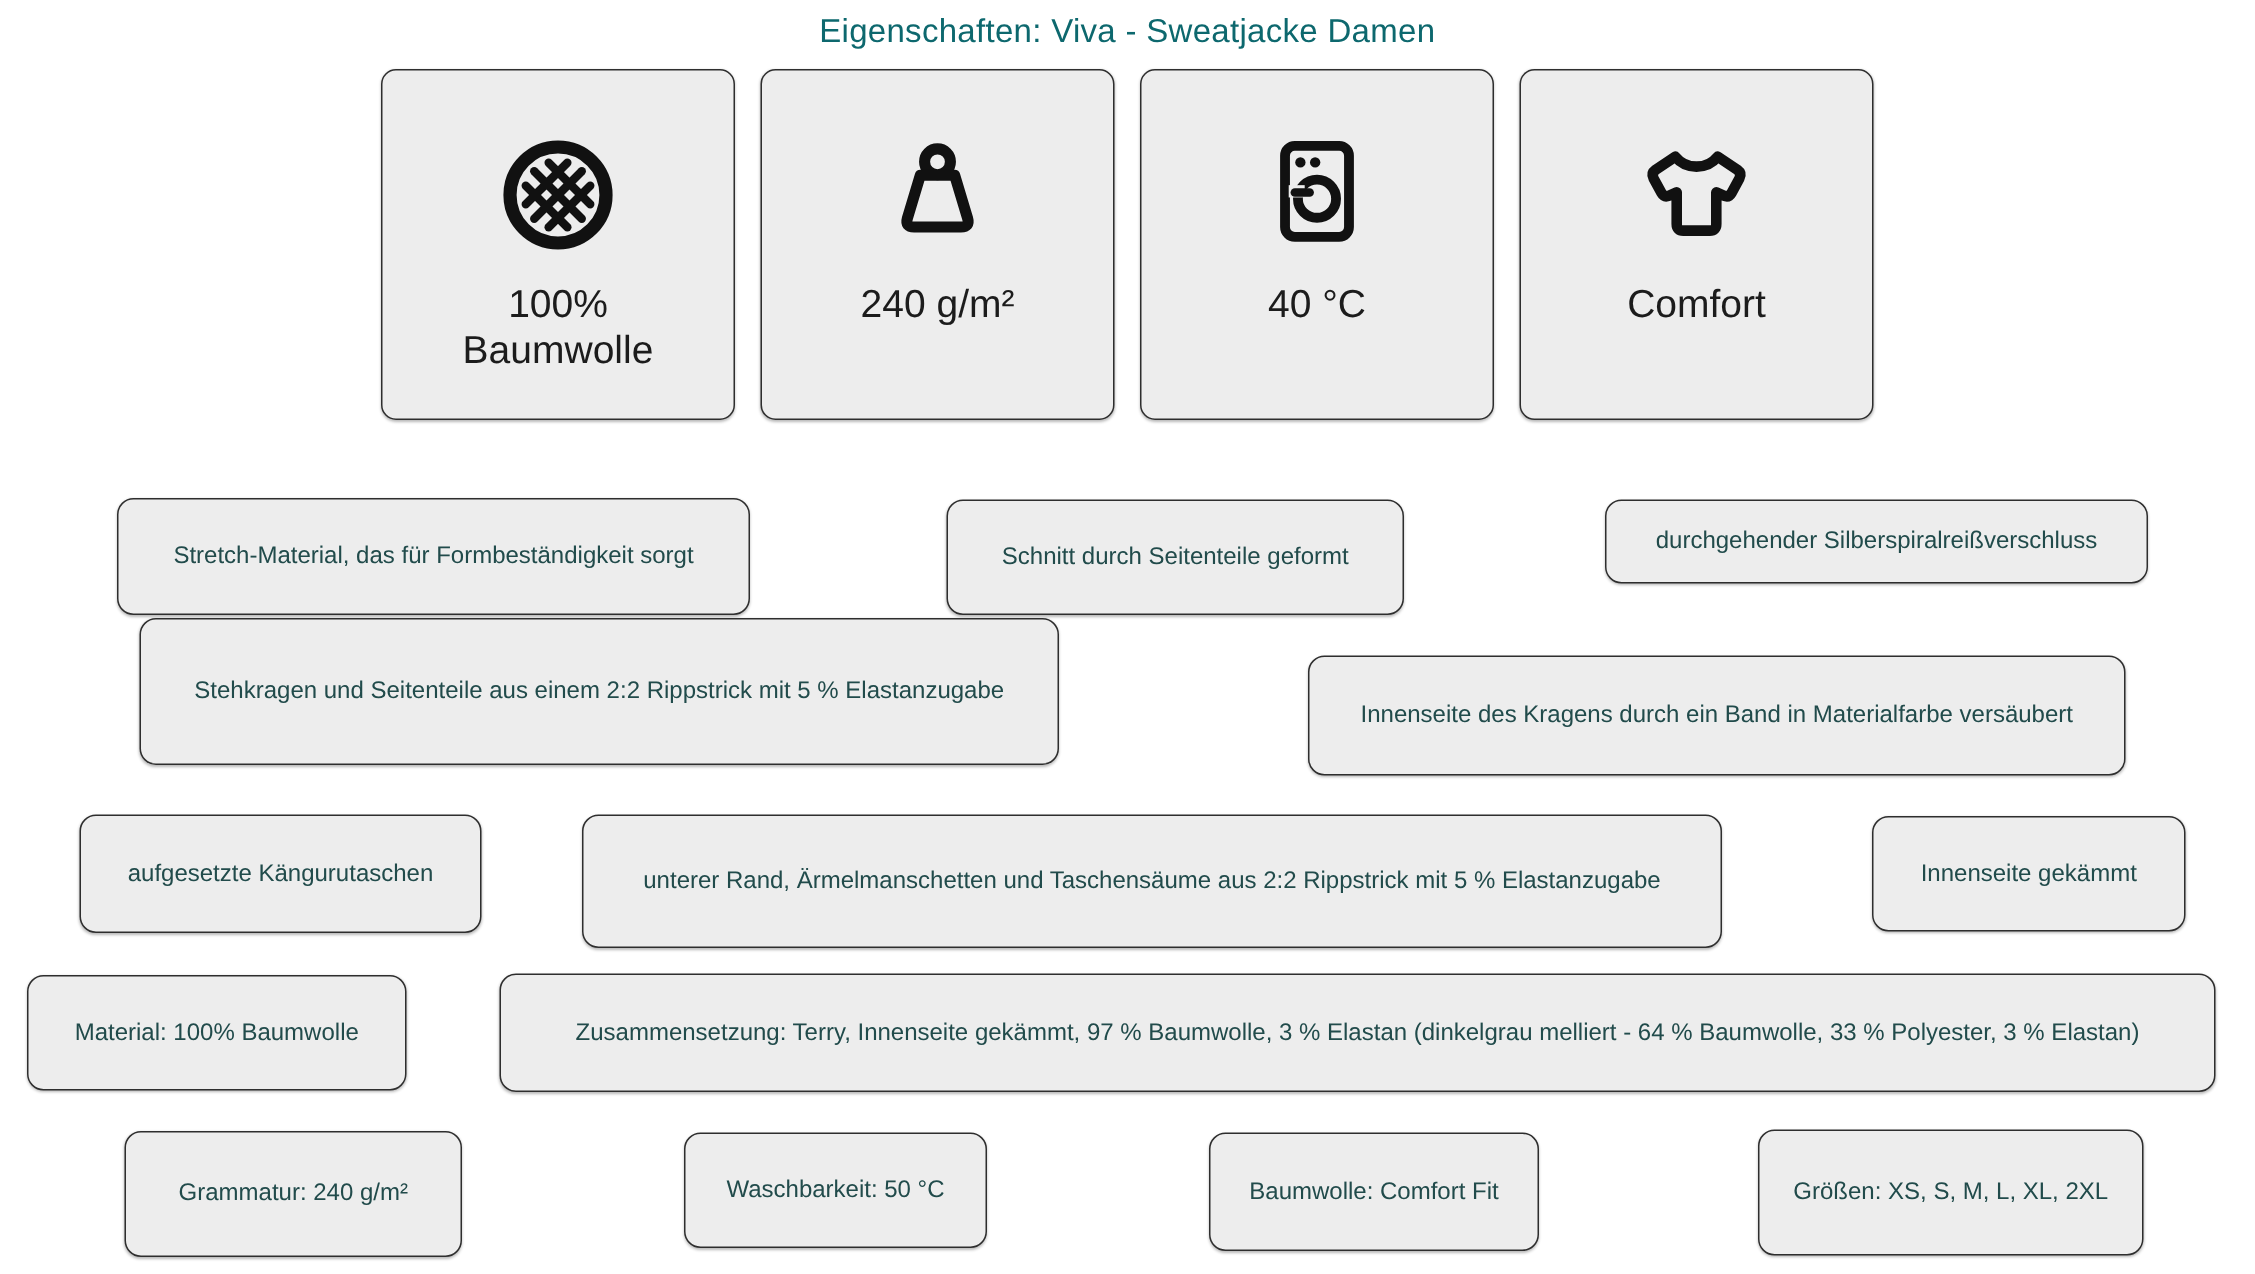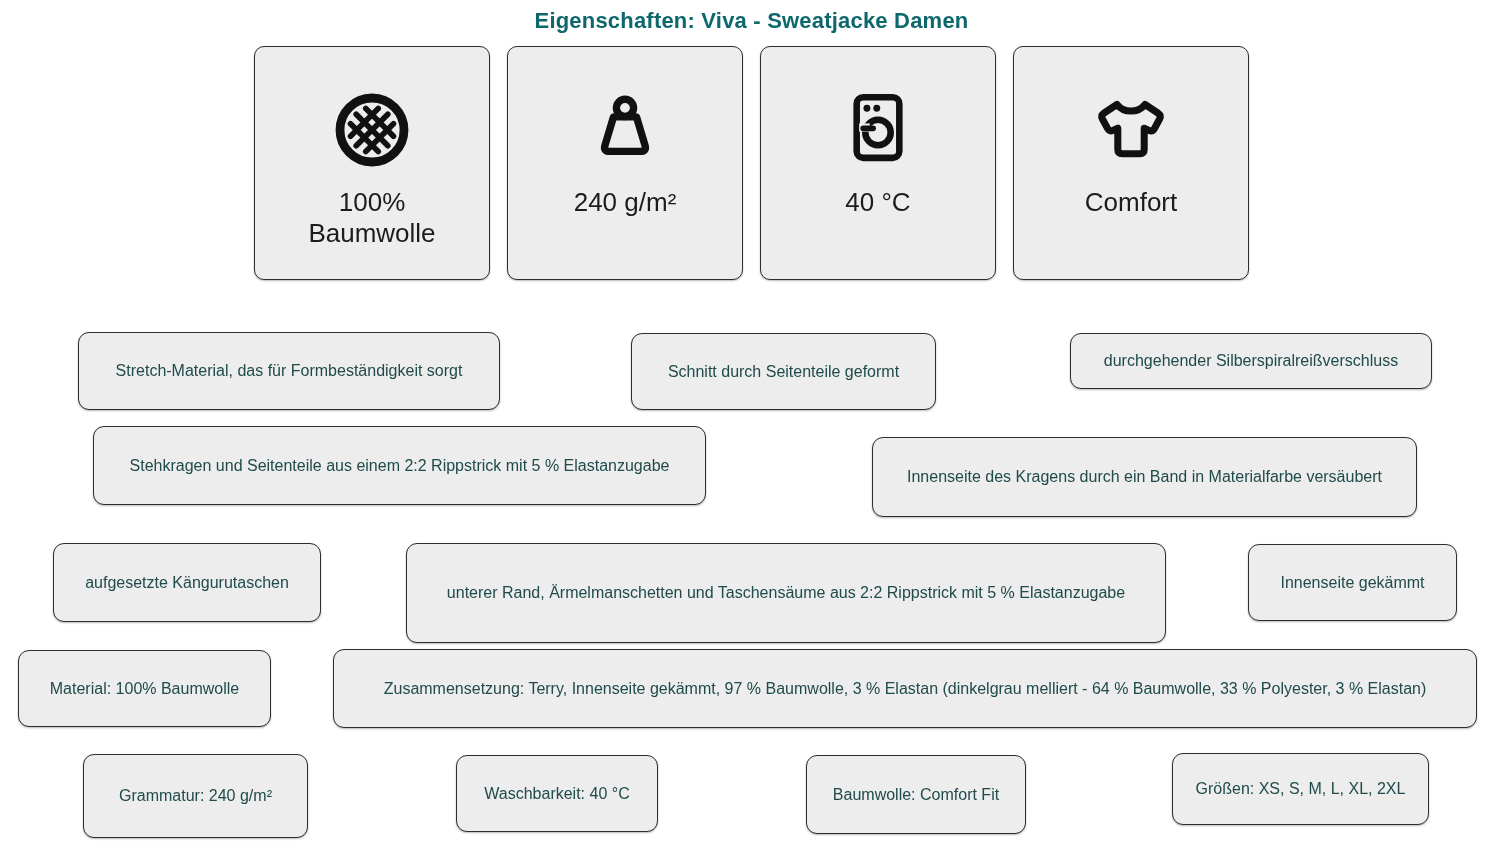--- a/index.html
+++ b/index.html
@@ -6,21 +6,21 @@
   .stage{
     position:relative;
     width:1503px;height:849px;
     background:#ffffff;
     font-family:"Liberation Sans", sans-serif;
     overflow:hidden;
   }
   .page-title{
     position:absolute;top:8px;left:0;width:100%;
     text-align:center;
-    font-size:22px;font-weight:bold;
+    font-size:22px;font-weight:normal;
     color:#0d686e;
     letter-spacing:0.2px;
   }
   .cards-row{
     position:absolute;top:46px;left:0;width:100%;
     display:flex;justify-content:center;gap:17px;
   }
   .card{
     width:236px;height:234px;
     background:#ededed;
@@ -118,50 +118,50 @@
   <div class="pill" style="left:78px;top:332px;width:422px;height:78px">
       <span>Stretch-Material, das für Formbeständigkeit sorgt</span>
     </div>
   <div class="pill" style="left:631px;top:333px;width:305px;height:77px">
       <span>Schnitt durch Seitenteile geformt</span>
     </div>
   <div class="pill" style="left:1070px;top:333px;width:362px;height:56px">
       <span>durchgehender Silberspiralreißverschluss</span>
     </div>
 
-  <div class="pill" style="left:93px;top:426px;width:613px;height:79px">
+  <div class="pill" style="left:93px;top:412px;width:613px;height:98px">
       <span>Stehkragen und Seitenteile aus einem 2:2 Rippstrick mit 5 % Elastanzugabe</span>
     </div>
   <div class="pill" style="left:872px;top:437px;width:545px;height:80px">
       <span>Innenseite des Kragens durch ein Band in Materialfarbe versäubert</span>
     </div>
 
   <div class="pill" style="left:53px;top:543px;width:268px;height:79px">
       <span>aufgesetzte Kängurutaschen</span>
     </div>
-  <div class="pill" style="left:406px;top:543px;width:760px;height:100px">
+  <div class="pill" style="left:388px;top:543px;width:760px;height:89px">
       <span>unterer Rand, Ärmelmanschetten und Taschensäume aus 2:2 Rippstrick mit 5 % Elastanzugabe</span>
     </div>
   <div class="pill" style="left:1248px;top:544px;width:209px;height:77px">
       <span>Innenseite gekämmt</span>
     </div>
 
   <div class="pill" style="left:18px;top:650px;width:253px;height:77px">
       <span>Material: 100% Baumwolle</span>
     </div>
   <div class="pill" style="left:333px;top:649px;width:1144px;height:79px">
       <span>Zusammensetzung: Terry, Innenseite gekämmt, 97 % Baumwolle, 3 % Elastan (dinkelgrau melliert - 64 % Baumwolle, 33 % Polyester, 3 % Elastan)</span>
     </div>
 
   <div class="pill" style="left:83px;top:754px;width:225px;height:84px">
       <span>Grammatur: 240 g/m²</span>
     </div>
   <div class="pill" style="left:456px;top:755px;width:202px;height:77px">
-      <span>Waschbarkeit: 40 °C</span>
+      <span>Waschbarkeit: 50 °C</span>
     </div>
   <div class="pill" style="left:806px;top:755px;width:220px;height:79px">
       <span>Baumwolle: Comfort Fit</span>
     </div>
-  <div class="pill" style="left:1172px;top:753px;width:257px;height:72px">
+  <div class="pill" style="left:1172px;top:753px;width:257px;height:84px">
       <span>Größen: XS, S, M, L, XL, 2XL</span>
     </div>
 
 </div>
 
 </body></html>

